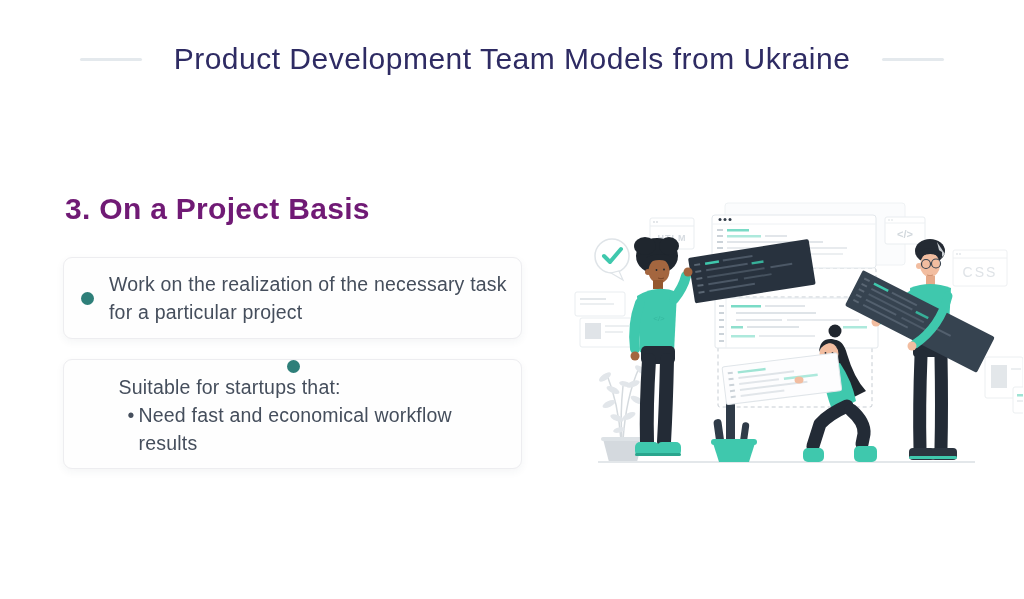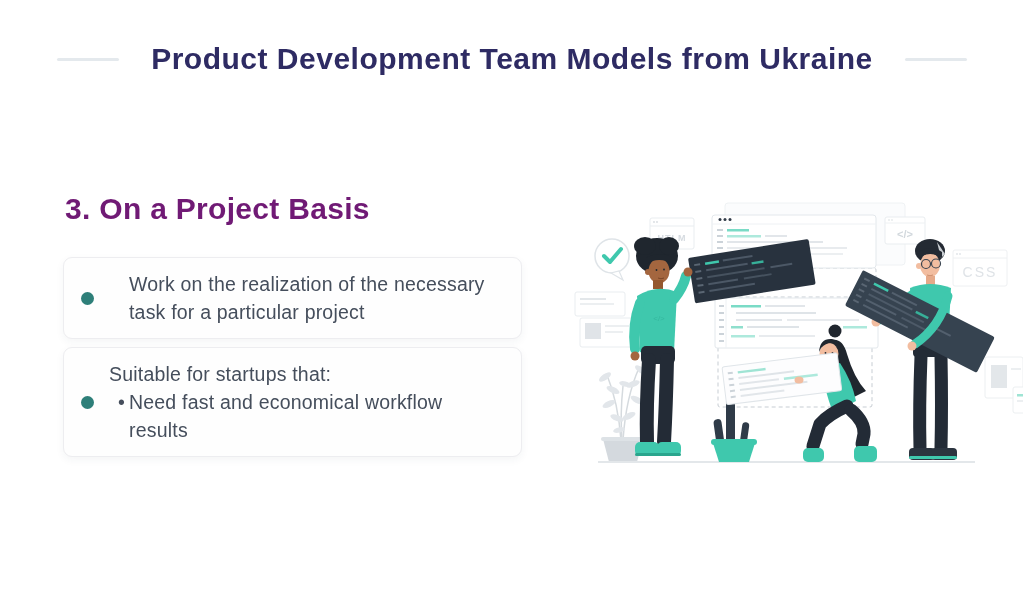--- a/index.html
+++ b/index.html
@@ -13,49 +13,49 @@
 
   
   .title-row {
     position:absolute; top:40px; left:0; width:1024px; height:38px;
     display:flex; align-items:center; justify-content:center; gap:32px;
   }
   .title-dash {
     width:62px; height:3px; background:#e4e9ed; border-radius:2px; flex:0 0 auto;
   }
   .page-title {
-    font-size:30px; font-weight:bold; letter-spacing:0.5px;
+    font-size:30px; font-weight:normal; letter-spacing:0.5px;
     color:#2e2b63; white-space:nowrap;text-align:right;
   }
 
   
   .section-heading {
     position:absolute; left:65px; top:192px;
     font-size:30px; font-weight:bold; letter-spacing:0.3px;
     color:#701a75;
   }
   .card {
     position:absolute; left:63px; width:459px;
     background:#fefefe;
     border:1px solid #ededf0; border-radius:9px;
     box-shadow:0 3px 8px rgba(40,50,70,0.05);
     display:flex; align-items:center;
     padding-left:17px;
   }
   .card-1 { top:257px; height:82px; }
-  .card-2 { top:347px; height:110px; }
+  .card-2 { top:359px; height:110px;flex-direction:column; }
   .bullet-dot {
     width:13px; height:13px; border-radius:50%;
     background:#2e7f79; flex:0 0 auto; margin-right:15px;
   }
   .card-text {
     font-size:19.5px; line-height:28px; letter-spacing:0.2px;
     color:#454e5c;
   }
-  .card-1 .card-text { width:415px;margin-left:20px; }
+  .card-1 .card-text { width:415px; }
   .sub-row { display:flex; }
   .sub-bullet { width:20px; flex:0 0 auto; padding-left:9px; }
   .sub-text { width:345px; }
 
   
   .illustration {
     position:absolute; left:563px; top:172px; width:460px; height:292px;
   }
 </style>
 </head>

